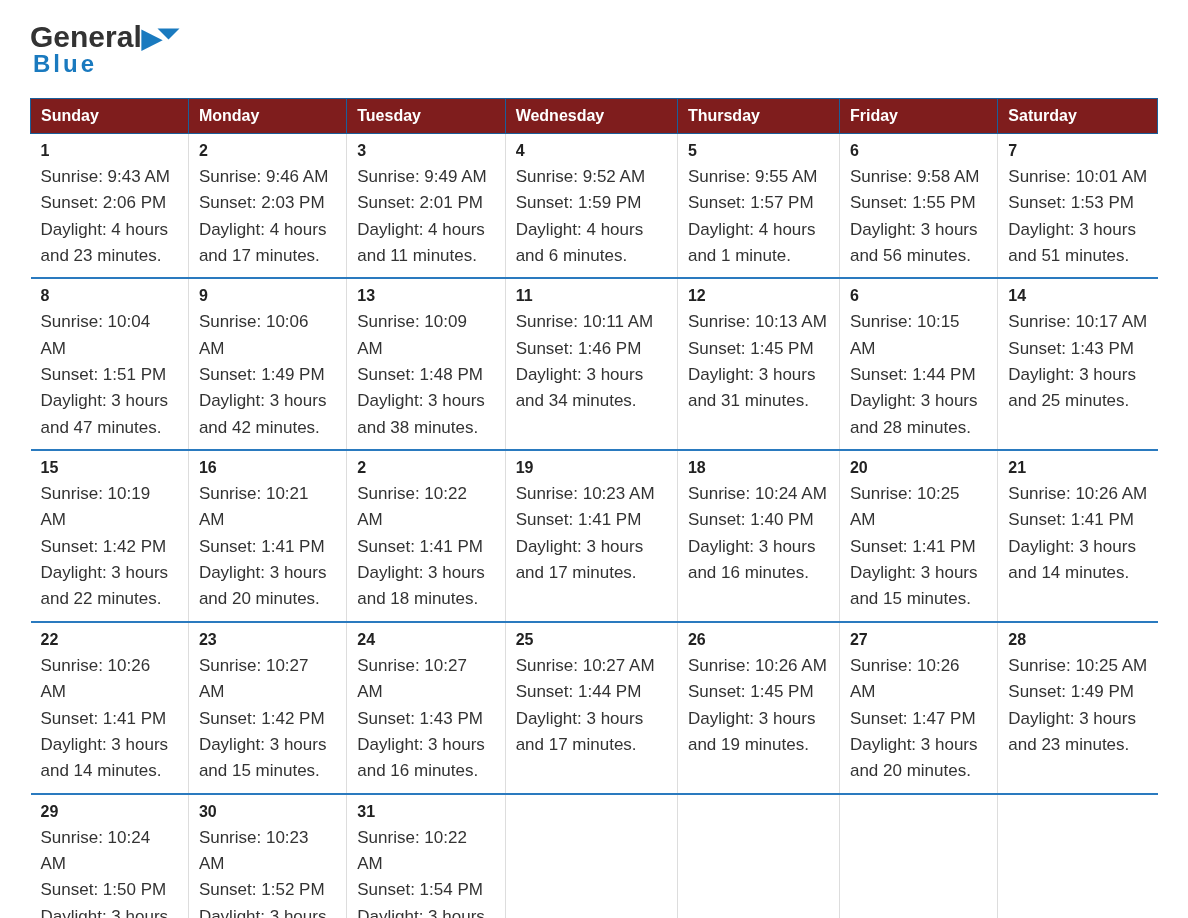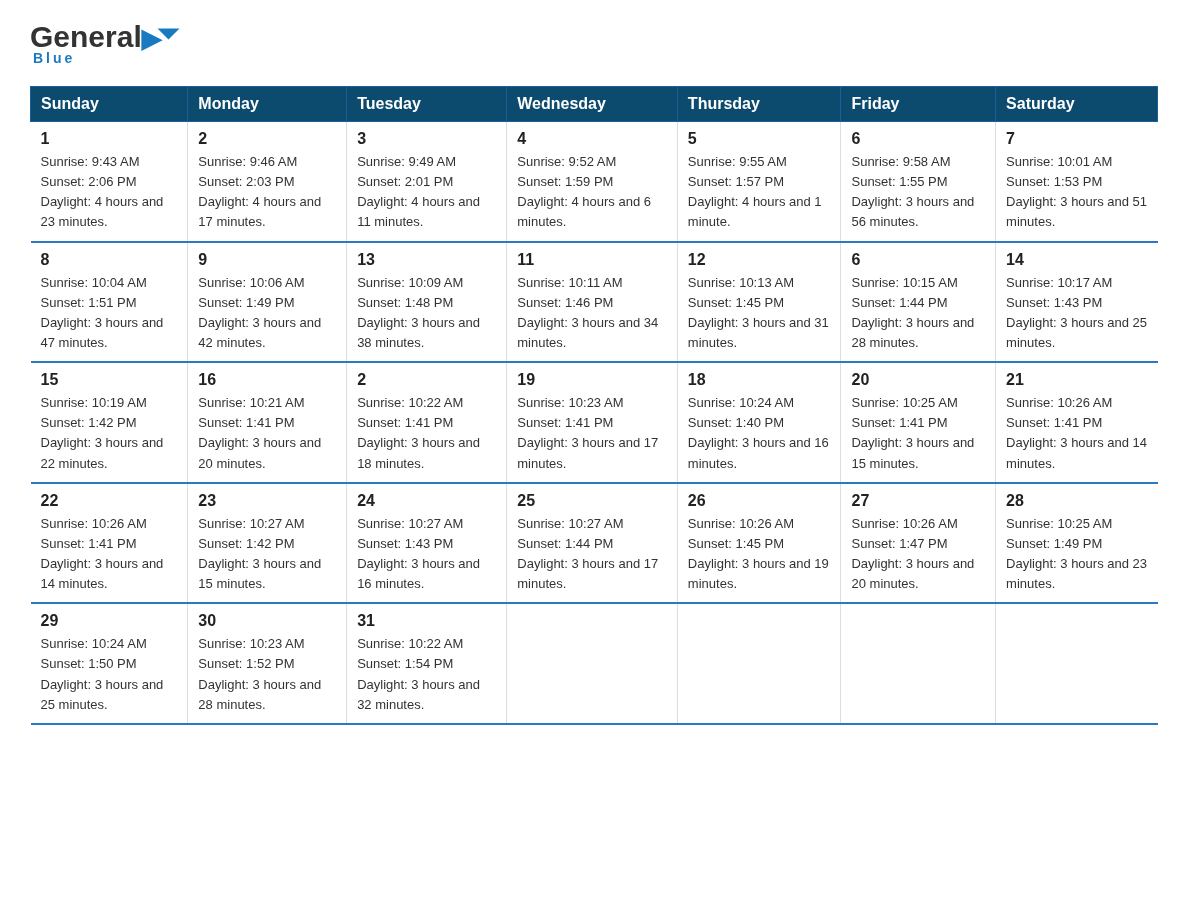--- a/index.html
+++ b/index.html
@@ -34,21 +34,21 @@
       font-size: 22px;
       color: #555;
       margin-top: 4px;
     }
     table {
       width: 100%;
       border-collapse: collapse;
       margin-top: 10px;
     }
     thead tr {
-      background-color: #0c4a6e;
+      background-color: #7f1d1d;
     }
     thead th {
       color: #fff;
       font-size: 16px;
       font-weight: bold;
       padding: 8px 10px;
       text-align: left;
       border: 1px solid #1a5f9a;
     }
     tbody tr {
@@ -66,21 +66,21 @@
     tbody td:last-child {
       border-right: none;
     }
     .day-num {
       font-size: 16px;
       font-weight: bold;
       display: block;
       margin-bottom: 4px;
     }
     .day-info {
-      font-size: 13px;
+      font-size: 17px;
       line-height: 1.55;
       color: #333;
     }
     .logo-wrapper {
       display: flex;
       align-items: center;
     }
     .logo-text-part {
       font-size: 30px;
       font-weight: bold;
@@ -118,21 +118,21 @@
 <div class="header">
   <div class="logo">
     <div class="logo-wrapper">
       <div>
         <div style="display:flex; align-items:center;">
           <span class="logo-text-part">
             <span class="general">General</span><span class="blue-part">▶</span>
           </span>
           <span class="logo-arrow"></span>
         </div>
-        <div class="logo-sub" style="font-size:14px; letter-spacing:3px; color:#1a7abf; font-weight:bold; margin-top:-4px; margin-left:3px;">Blue</div>
+        <div class="logo-sub" style="font-size:24px; letter-spacing:3px; color:#1a7abf; font-weight:bold; margin-top:-4px; margin-left:3px;">Blue</div>
       </div>
     </div>
   </div>
   <div class="title-area">
     <div class="month-title"></div>
     <div class="location"></div>
   </div>
 </div>
 
 <table>

